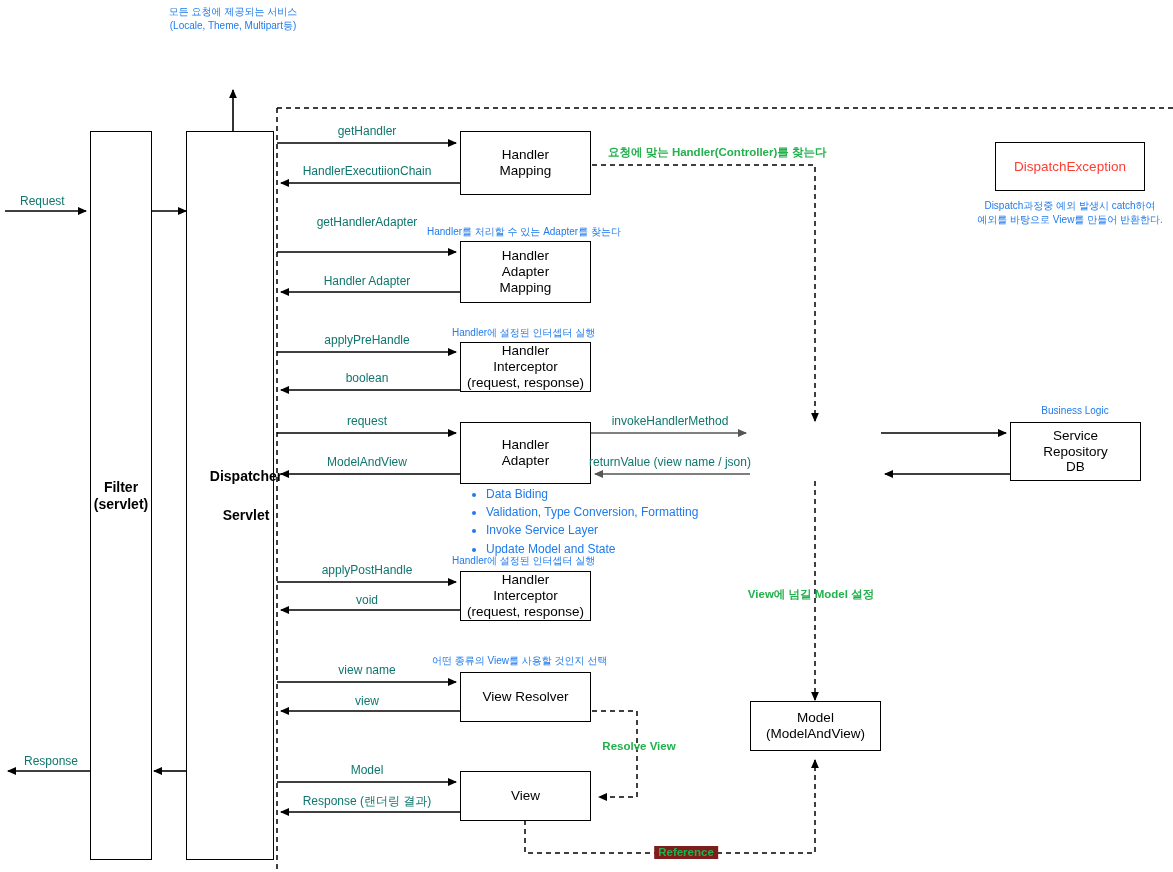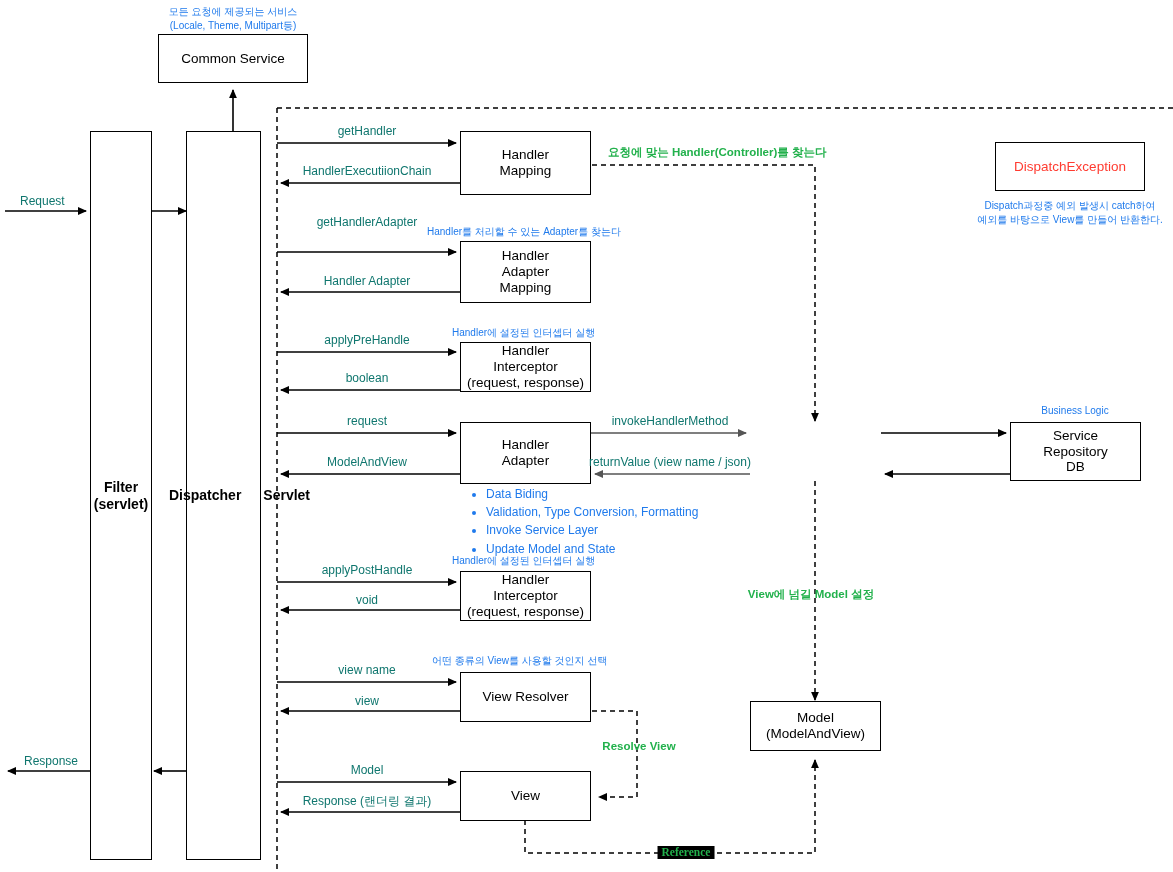--- a/index.html
+++ b/index.html
@@ -119,30 +119,27 @@
 
     <path d="M592,165 L815,165 L815,421" stroke="#000" stroke-width="1.5" fill="none" stroke-dasharray="5,4" marker-end="url(#ahd)"></path>
 
     <path d="M815,481 L815,700" stroke="#000" stroke-width="1.5" fill="none" stroke-dasharray="5,4" marker-end="url(#ahd)"></path>
 
     <path d="M592,711 L637,711 L637,797 L599,797" stroke="#000" stroke-width="1.5" fill="none" stroke-dasharray="5,4" marker-end="url(#ahd)"></path>
 
     <path d="M525,820 L525,853 L815,853 L815,760" stroke="#000" stroke-width="1.5" fill="none" stroke-dasharray="5,4" marker-end="url(#ahd)"></path>
   </svg>
 
-  <div class="box" style="left:158px; top:34px; width:150px; height:49px;">
-    <span>Common Service</span>
-  </div>
 
   <div class="box bold" style="left:90px; top:131px; width:62px; height:729px;">
     <span>Filter
 (servlet)</span>
   </div>
 
-  <div class="box bold" style="left:186px; top:131px; width:75px; height:729px; flex-direction:row; gap:22px;padding-left:32px;">
+  <div class="box bold" style="left:186px; top:131px; width:88px; height:729px; flex-direction:column; gap:22px;padding-left:32px;">
     <span>Dispatcher</span>
     <span>Servlet</span>
   </div>
 
   <div class="box" style="left:460px; top:131px; width:131px; height:64px;">
     <span>Handler
 Mapping</span>
   </div>
 
   <div class="box" style="left:460px; top:241px; width:131px; height:62px;">
@@ -204,21 +201,21 @@
   <div class="lbl blue" style="left:452px; top:555px;">Handler에 설정된 인터셉터 실행</div>
 
   <div class="lbl blue" style="left:432px; top:655px;">어떤 종류의 View를 사용할 것인지 선택</div>
 
   <div class="lbl blue center" style="left:1075px; top:405px;">Business Logic</div>
 
   <div class="lbl green center" style="left:811px; top:588px;">View에 넘길 Model 설정</div>
 
   <div class="lbl green center" style="left:639px; top:740px;">Resolve View</div>
 
-  <div class="lbl green center" style="left:686px; top:846px; background:#000000; padding:0 4px;font-family:Liberation Serif, serif;">Reference</div>
+  <div class="lbl green center" style="left:686px; top:846px; background:#7f1d1d; padding:0 4px;">Reference</div>
 
   <div class="lbl blue center" style="left:1070px; top:200px;">Dispatch과정중 예외 발생시 catch하여</div>
   <div class="lbl blue center" style="left:1070px; top:214px;">예외를 바탕으로 View를 만들어 반환한다.</div>
 
   <ul class="bullets" style="left:470px; top:485px;">
     <li>Data Biding</li>
     <li>Validation, Type Conversion, Formatting</li>
     <li>Invoke Service Layer</li>
     <li>Update Model and State</li>
   </ul>

